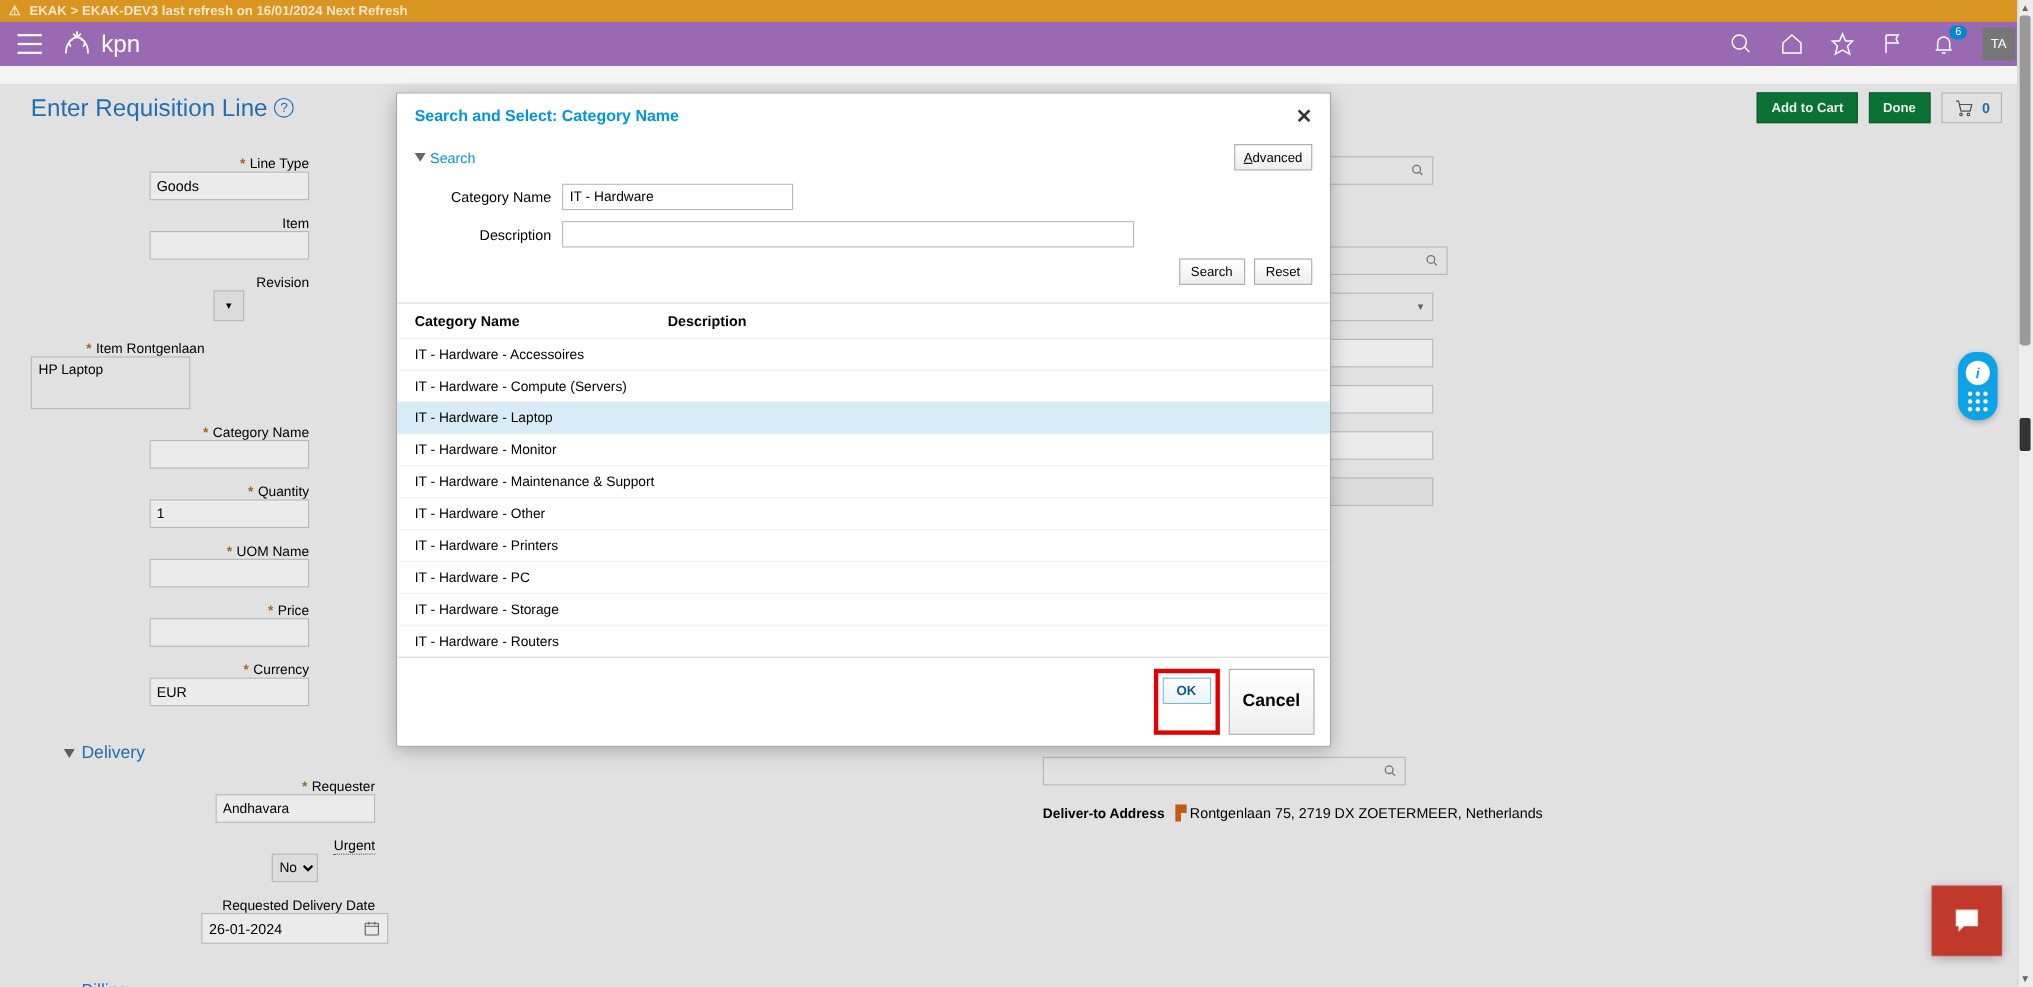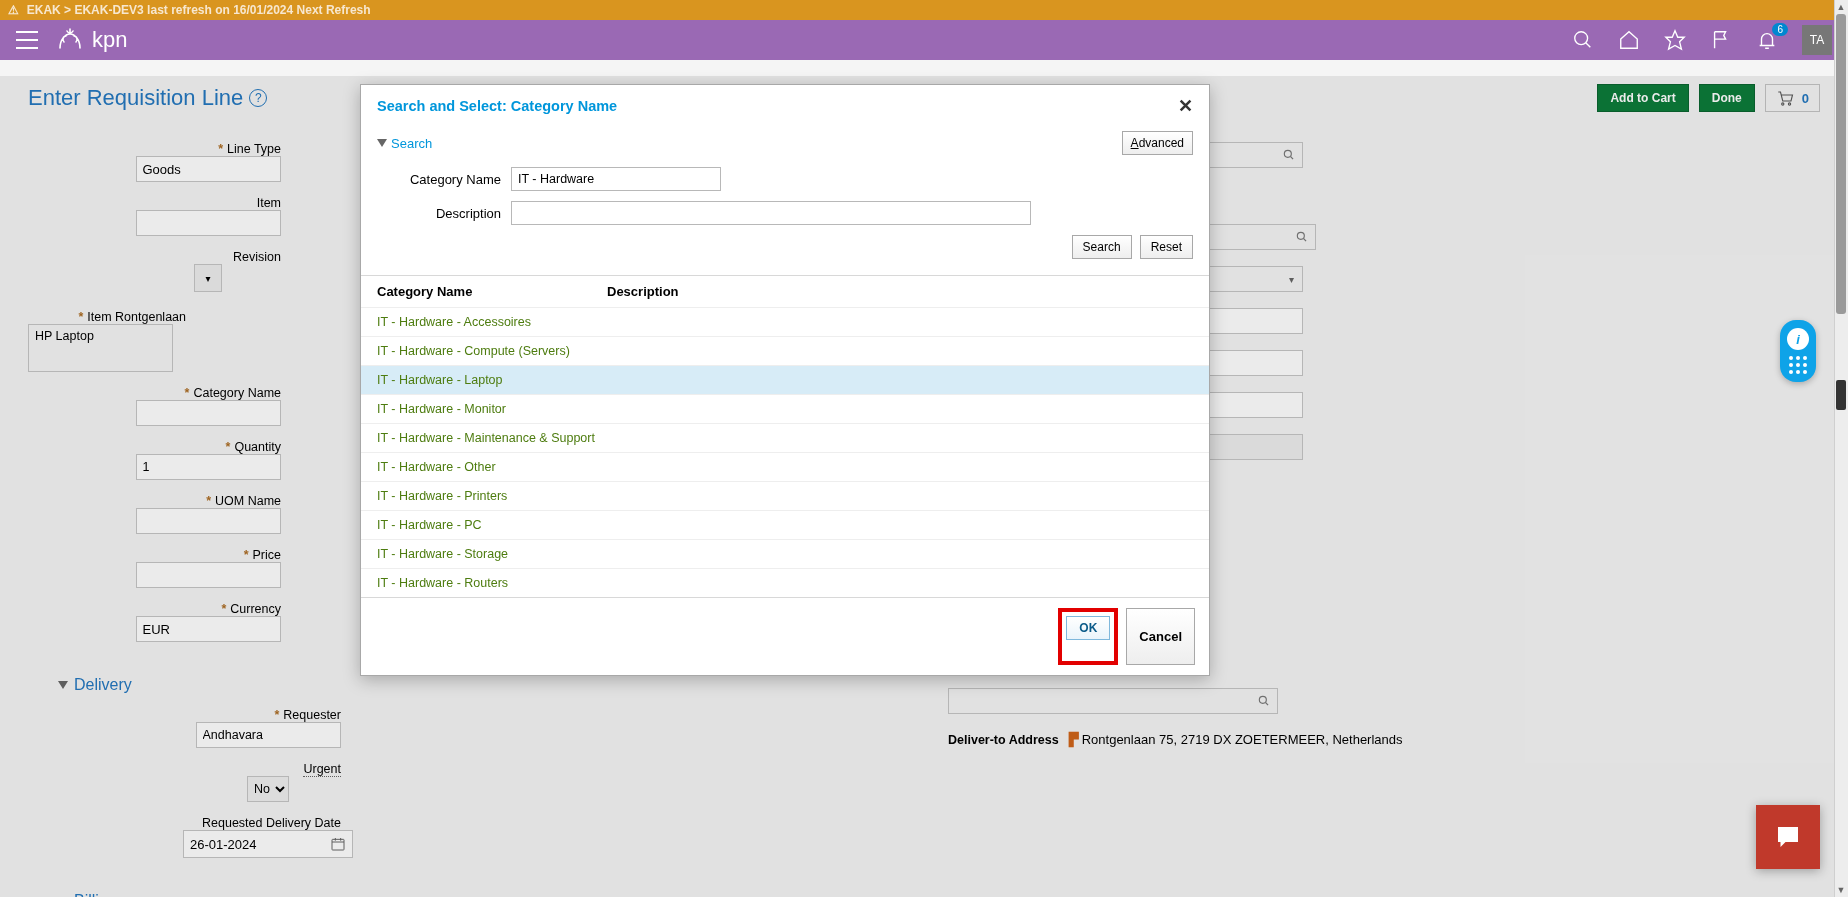--- a/index.html
+++ b/index.html
@@ -74,26 +74,26 @@
 .sf-row label { width: 110px; text-align: right; padding-right: 10px; font-size: 13px; }
 .sf-row input { border: 1px solid #b8b8b8; height: 24px; padding: 2px 6px; font-size: 12.5px; }
 .sf-cat { width: 210px; }
 .sf-desc { width: 520px; }
 .action-btns { display: flex; justify-content: flex-end; gap: 8px; margin-bottom: 6px; }
 .m-btn { border: 1px solid #a8a8a8; background: linear-gradient(#fff,#eee); padding: 4px 10px; font-size: 12px; cursor: pointer; }
 .results { border-top: 1px solid #d8d8d8; }
 .res-head { display: flex; font-weight: bold; padding: 8px 16px; font-size: 13px; }
 .res-col-cat { width: 230px; }
 .res-col-desc { flex: 1; }
-.res-row { display: flex; padding: 7px 16px; font-size: 12.5px; border-top: 1px solid #eee; cursor: pointer; color: #4d7c0f; }
+.res-row { display: flex; padding: 7px 16px; font-size: 12.5px; border-top: 1px solid #eee; cursor: pointer; color: #000000; }
 .res-row.selected { background: #d7ecf7; flex-direction: column; }
 .modal-footer { border-top: 1px solid #d8d8d8; padding: 10px 14px; display: flex; justify-content: flex-end; gap: 8px; }
 .ok-highlight { border: 4px solid #e20000; padding: 4px; }
 .ok-btn { border: 1px solid #7fb8dc; color: #0d5c8a; background: linear-gradient(#fff,#eaf4fb); padding: 4px 12px; font-weight: bold; font-size: 12px; cursor: pointer; }
-.cancel-btn { border: 1px solid #a8a8a8; background: linear-gradient(#fff,#eee); padding: 20px 12px; font-weight: bold; font-size: 13px; cursor: pointer; }
+.cancel-btn { border: 1px solid #a8a8a8; background: linear-gradient(#fff,#eee); padding: 20px 12px; font-weight: bold; font-size: 16px; cursor: pointer; }
 
 
 .info-float { position: fixed; right: 32px; top: 320px; background: #0ea3e8; border-radius: 16px; width: 36px; padding: 8px 0; display: flex; flex-direction: column; align-items: center; gap: 6px; box-shadow: 0 2px 6px rgba(0,0,0,0.25); }
 .info-float .circ { background: #fff; color: #0ea3e8; width: 22px; height: 22px; border-radius: 50%; display: flex; align-items: center; justify-content: center; font-style: italic; font-weight: bold; }
 .info-float .dots { display: grid; grid-template-columns: repeat(3, 4px); gap: 3px; }
 .info-float .dots span { width: 4px; height: 4px; background: #fff; border-radius: 50%; }
 
 .chat-btn { position: fixed; right: 28px; bottom: 28px; background: #c0392b; width: 64px; height: 64px; display: flex; align-items: center; justify-content: center; box-shadow: 0 2px 10px rgba(0,0,0,0.3); cursor: pointer; }
 .chat-btn svg { width: 30px; height: 30px; fill: #fff; }
 

